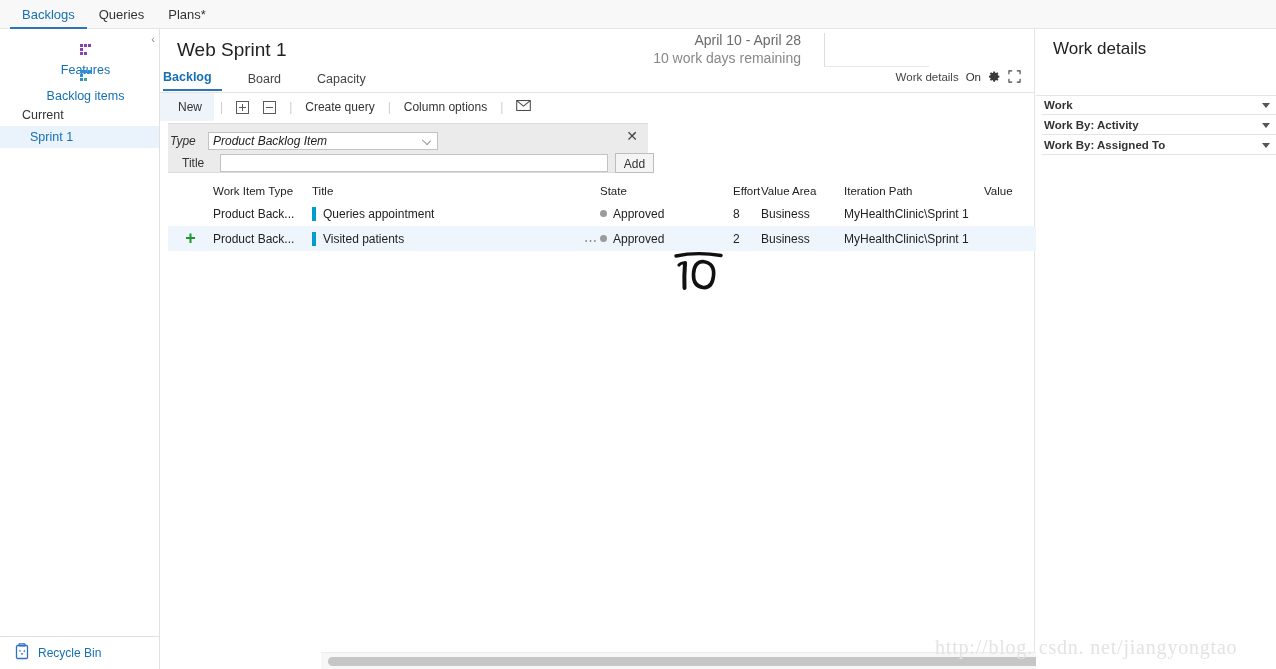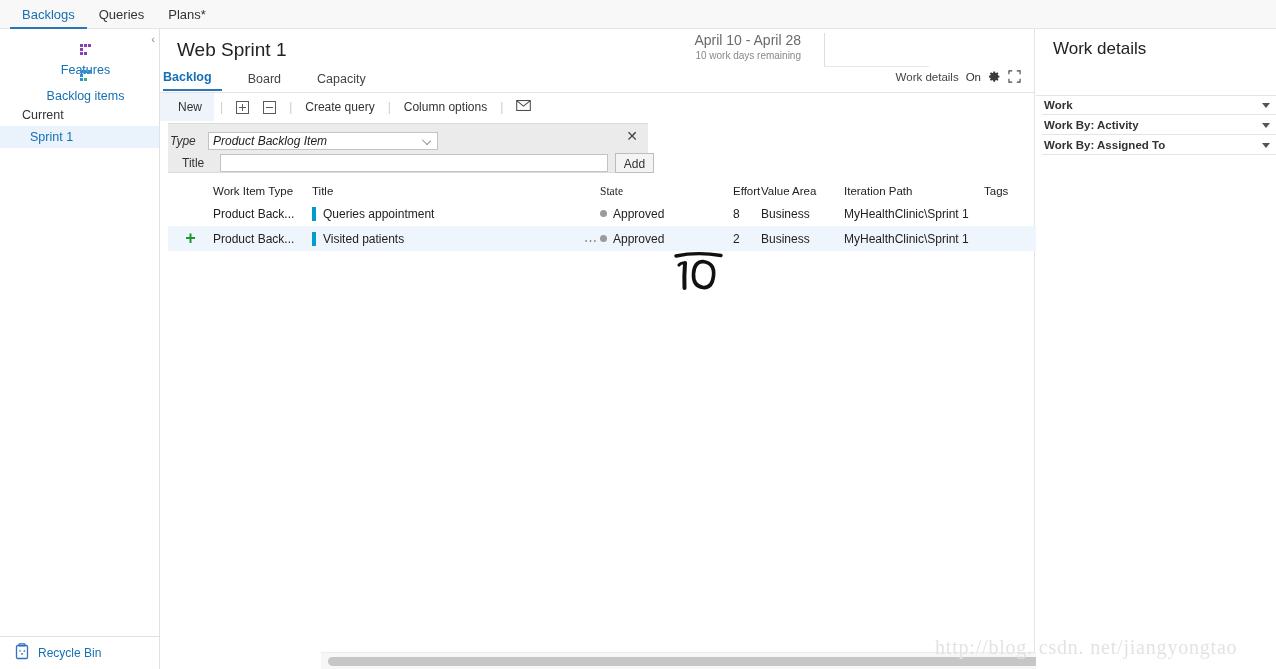--- a/index.html
+++ b/index.html
@@ -77,21 +77,21 @@
 
   .page-title {
     position: absolute; left: 17px; top: 10px;
     font-size: 19px; color: #222; font-weight: 400;
   }
 
   .sprint-dates {
     position: absolute; right: 233px; top: 3px; text-align: right;
   }
   .sprint-dates .range { font-size: 14px; color: #6b6b6b; }
-  .sprint-dates .remaining { font-size: 10px; color: #888; margin-top: 2px; }
+  .sprint-dates .remaining { font-size: 14px; color: #888; margin-top: 2px; }
 
   .chart-box {
     position: absolute; right: 105px; top: 4px;
     width: 105px; height: 34px;
     background: #fff;
     border-left: 1px solid #dddddd;
     border-bottom: 1px solid #e8e8e8;
   }
 
   .pivot-tabs {
@@ -190,21 +190,21 @@
   .grow.header { color: #767676; font-size: 11.5px; height: 20px; }
   .grow.alt { background: #eff5fc; }
   .c-gutter { width: 45px; flex: 0 0 45px; text-align: center; position: relative; }
   .c-type   { width: 99px; flex: 0 0 99px; color: #222; }
   .c-title  { width: 288px; flex: 0 0 288px; color: #222; display: flex; align-items: center; position: relative; }
   .c-state  { width: 85px; flex: 0 0 85px; color: #222; display: flex; align-items: center; gap: 6px; }
   .c-effort { width: 28px; flex: 0 0 28px; color: #222; margin-left: 48px; }
   .c-value  { width: 83px; flex: 0 0 83px; color: #222; }
   .c-iter   { width: 140px; flex: 0 0 140px; color: #222; }
   .c-tags   { width: 70px; flex: 0 0 70px; color: #222; }
-  .grow.header .c-state { padding-left: 0; font-family: Liberation Serif, serif; }
+  .grow.header .c-state { padding-left: 0; }
   .title-bar {
     display: inline-block; width: 4px; height: 14px;
     background: #009ccc; margin-right: 7px; flex: 0 0 4px;
   }
   .state-dot {
     display: inline-block; width: 7px; height: 7px; border-radius: 50%;
     background: #9b9b9b; flex: 0 0 7px;
   }
   .plus-green {
     color: #1d9a2f; font-size: 18px; font-weight: bold; line-height: 25px;
@@ -397,21 +397,21 @@
   <div class="grid">
 
     <div class="grow header">
       <div class="c-gutter"></div>
       <div class="c-type">Work Item Type</div>
       <div class="c-title">Title</div>
       <div class="c-state header-offset-state">State</div>
       <div class="c-effort">Effort</div>
       <div class="c-value">Value Area</div>
       <div class="c-iter">Iteration Path</div>
-      <div class="c-tags">Tags</div>
+      <div class="c-tags">Value</div>
     </div>
 
     <div class="grow">
       <div class="c-gutter"></div>
       <div class="c-type">Product Back...</div>
       <div class="c-title">
         <span class="title-bar"></span>
         <span>Queries appointment</span>
       </div>
       <div class="c-state">

